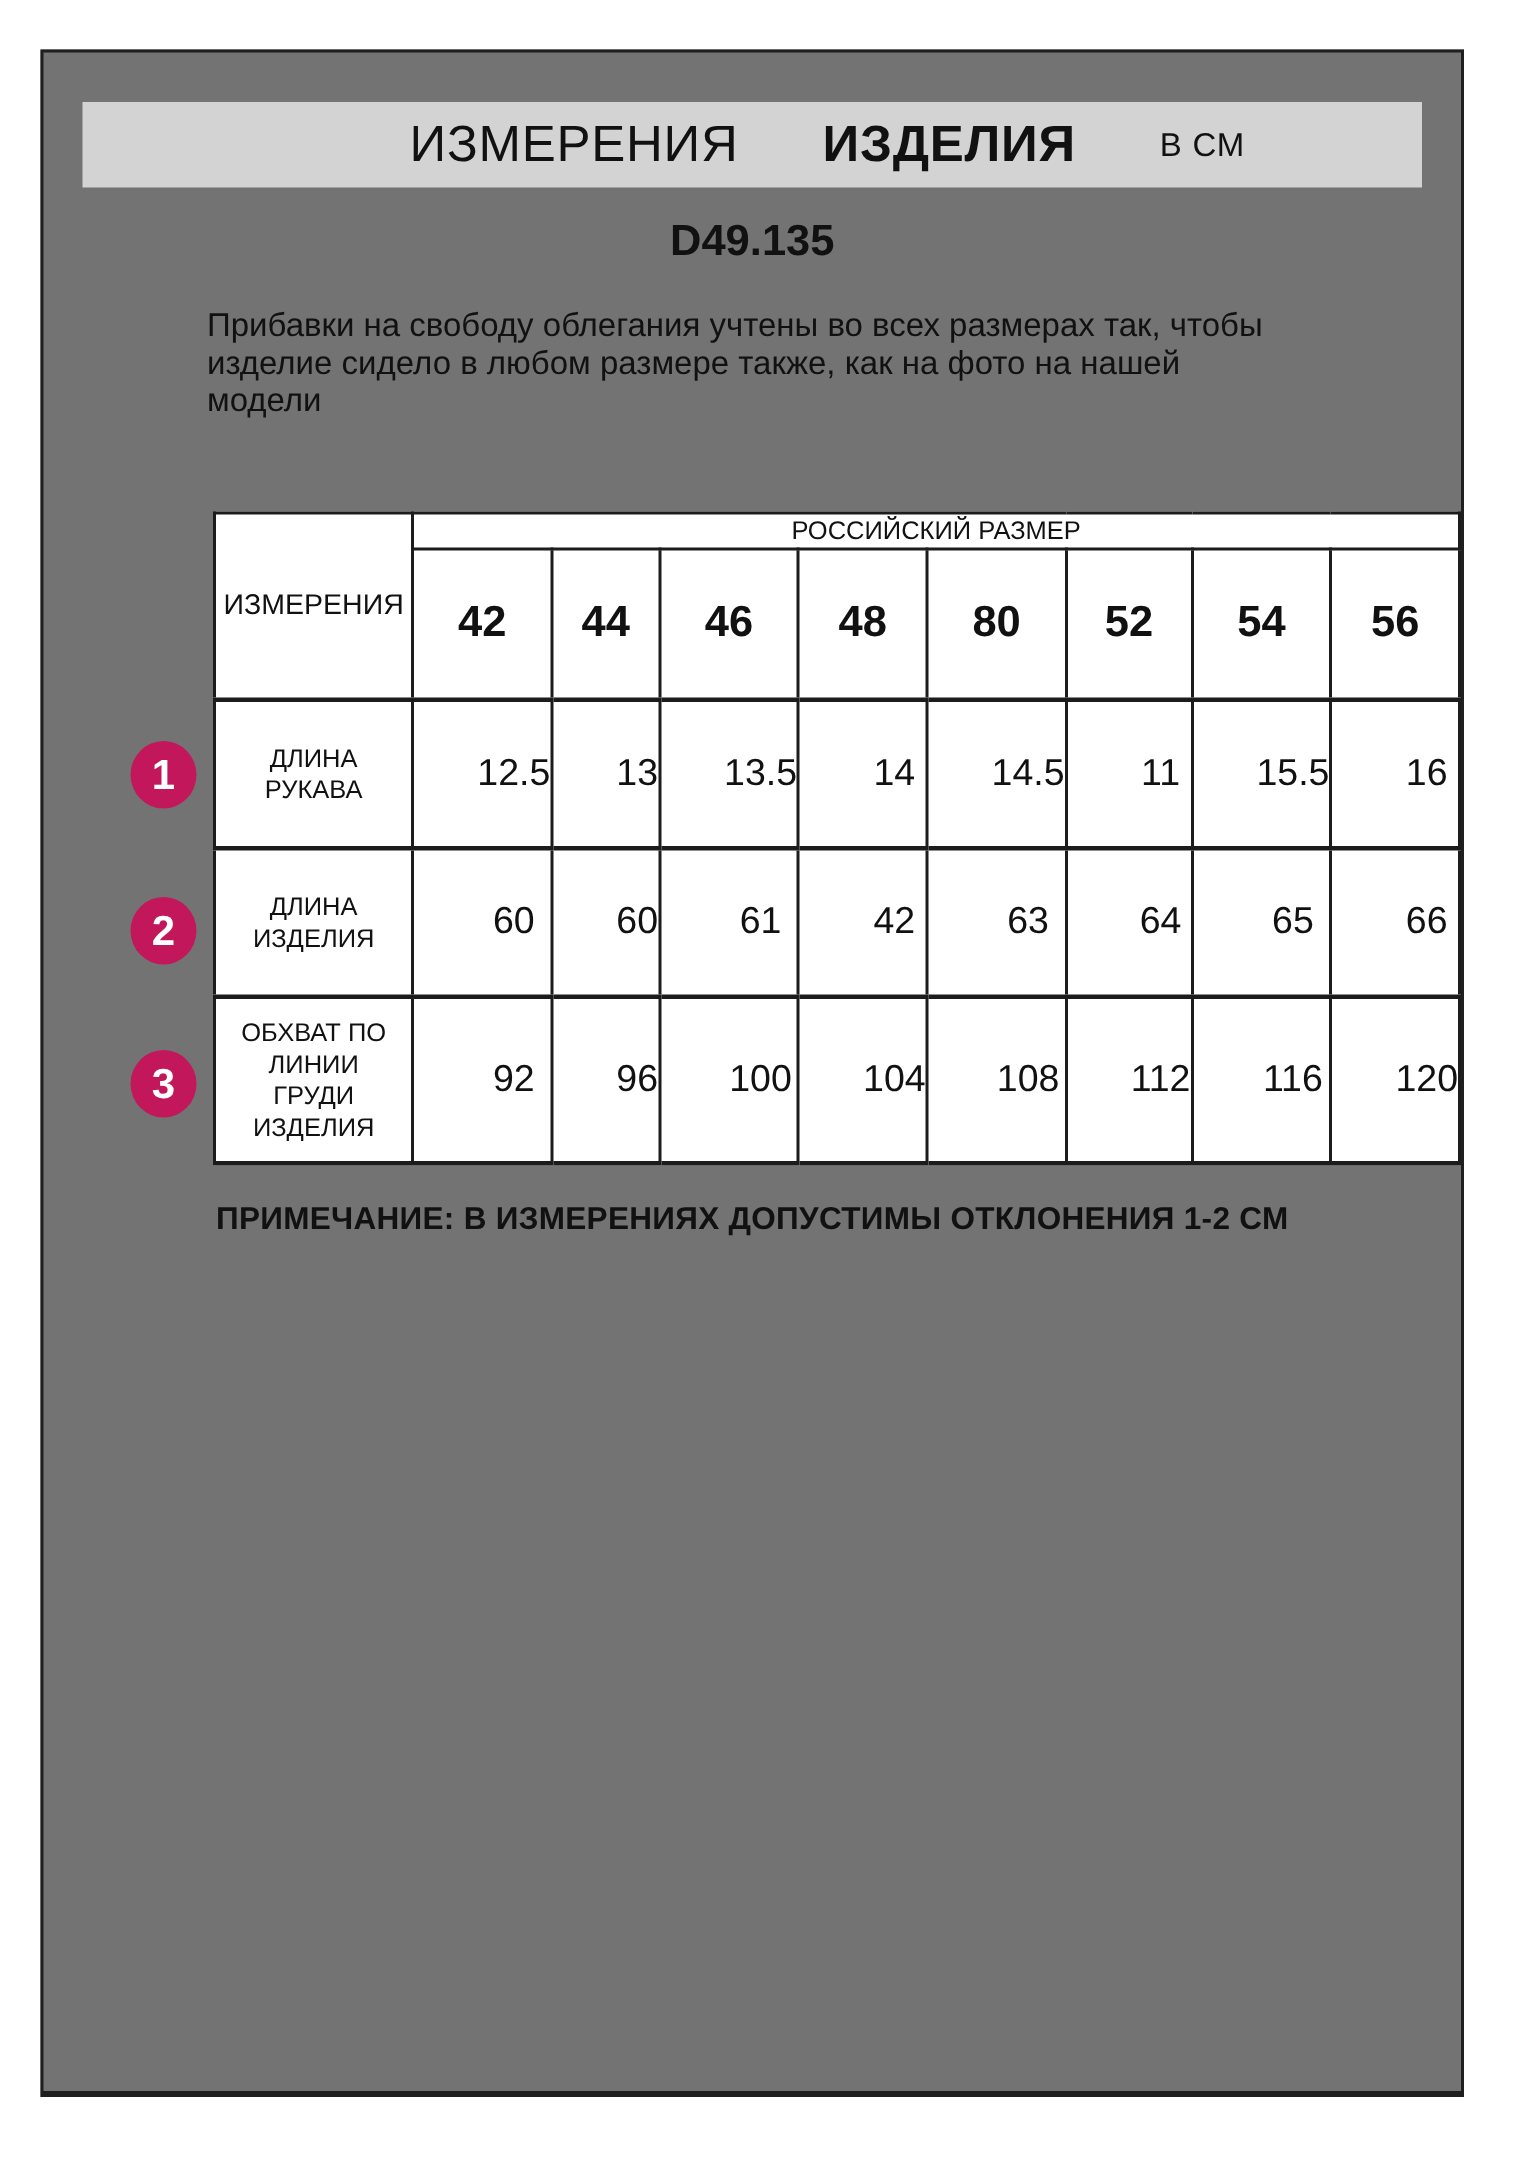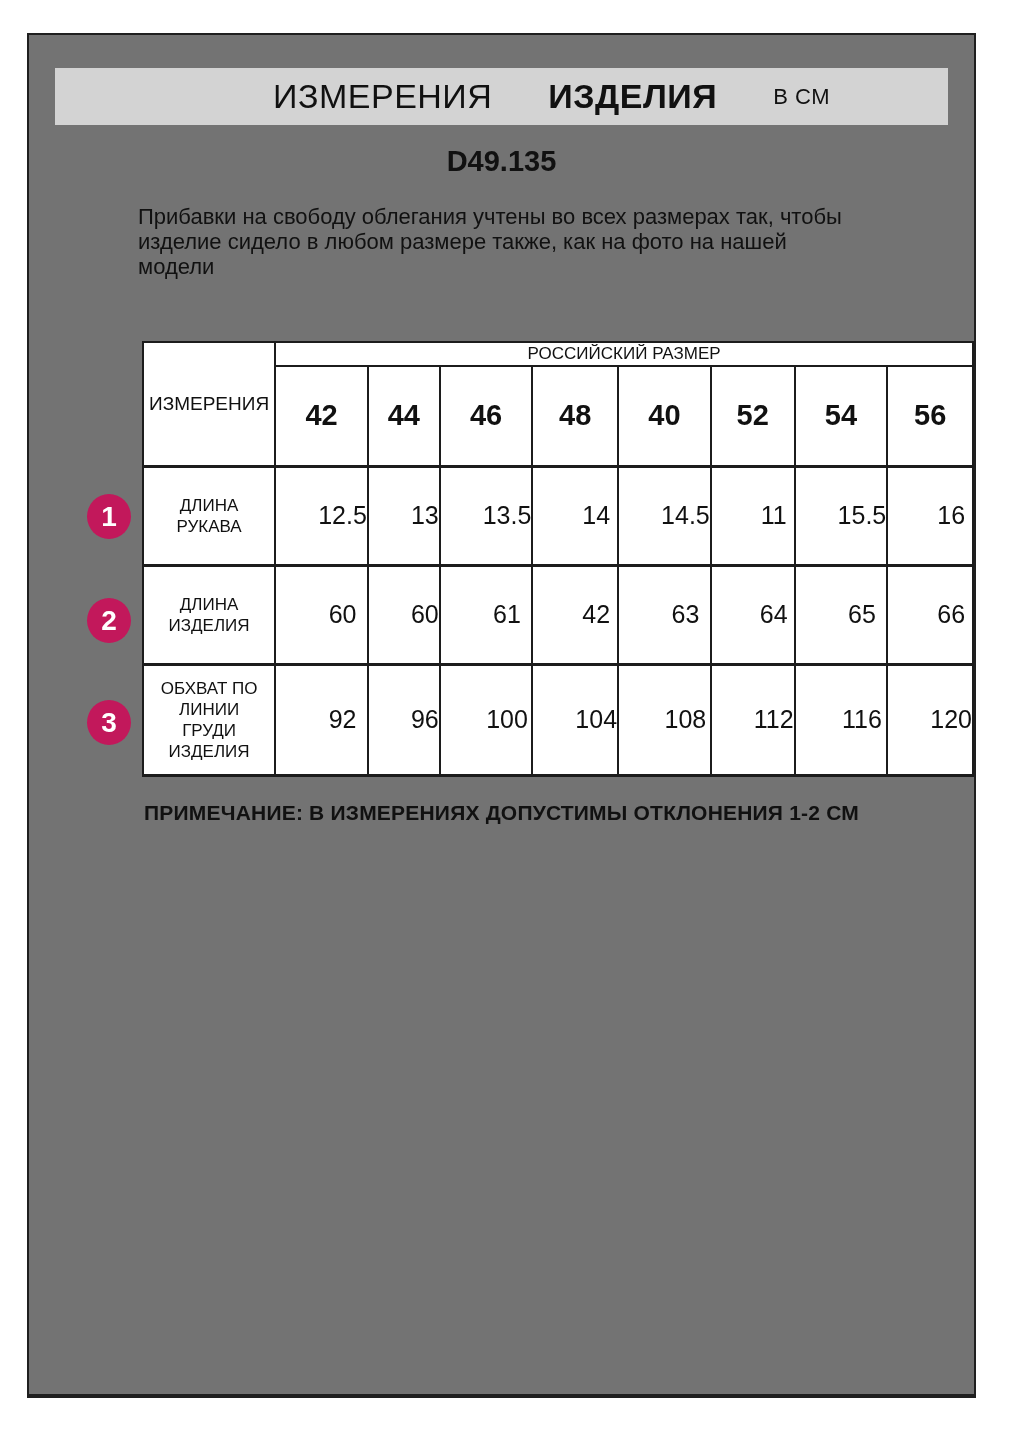--- a/index.html
+++ b/index.html
@@ -143,21 +143,21 @@
     <tbody>
         <tr class="r-group">
       <td class="corner" rowspan="2">ИЗМЕРЕНИЯ</td>
       <td class="group" colspan="8">РОССИЙСКИЙ РАЗМЕР</td>
     </tr>
     <tr class="r-sizes">
       <td class="size">42</td>
       <td class="size">44</td>
       <td class="size">46</td>
       <td class="size">48</td>
-      <td class="size">40</td>
+      <td class="size">80</td>
       <td class="size">52</td>
       <td class="size">54</td>
       <td class="size">56</td>
     </tr>
 
     <tr class="r-data">
       <td class="label">ДЛИНА РУКАВА</td>
       <td class="val">12.5</td>
       <td class="val">13</td>
       <td class="val">13.5</td>

